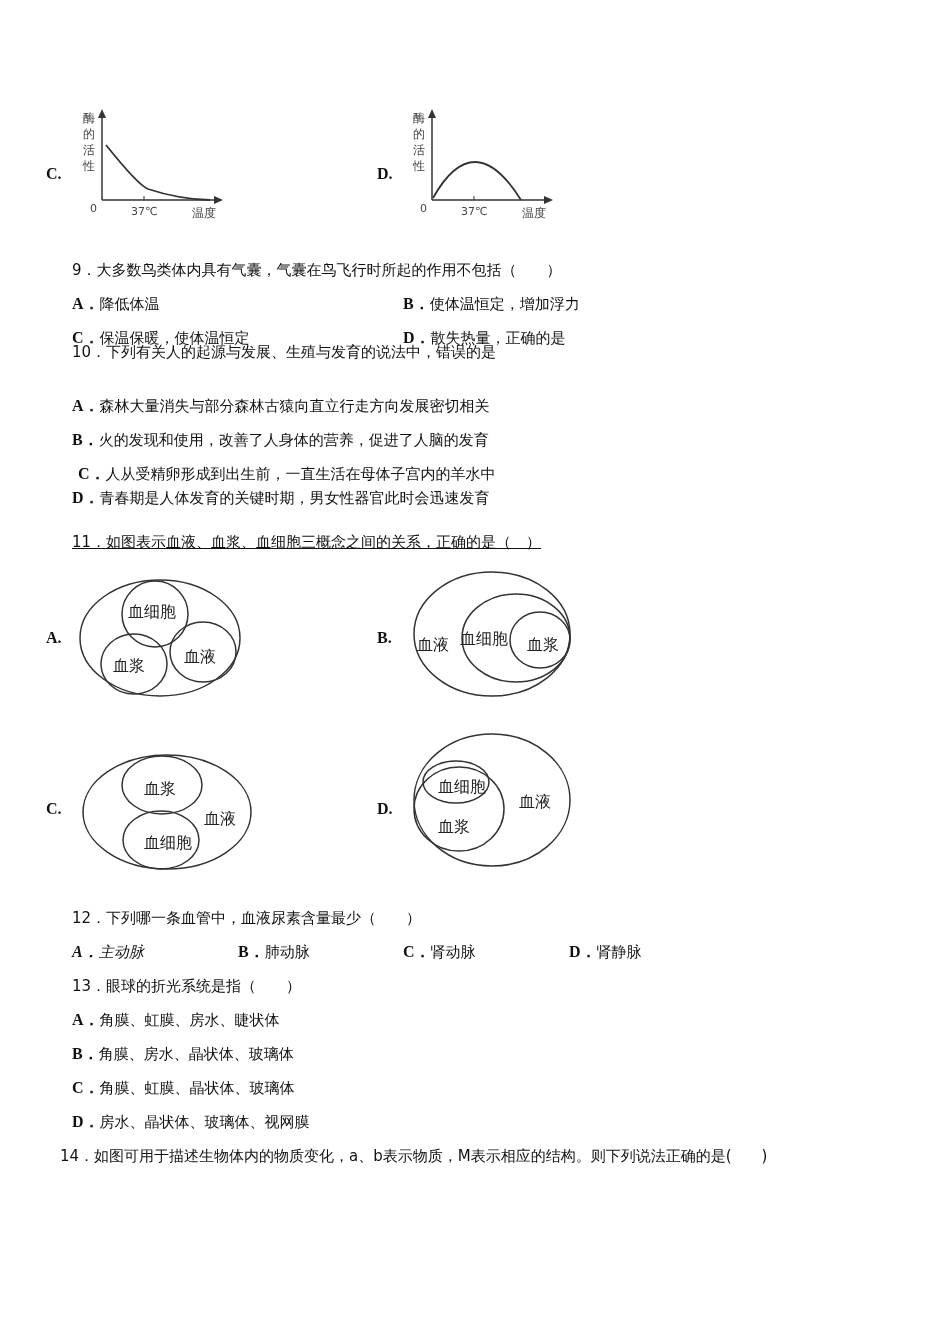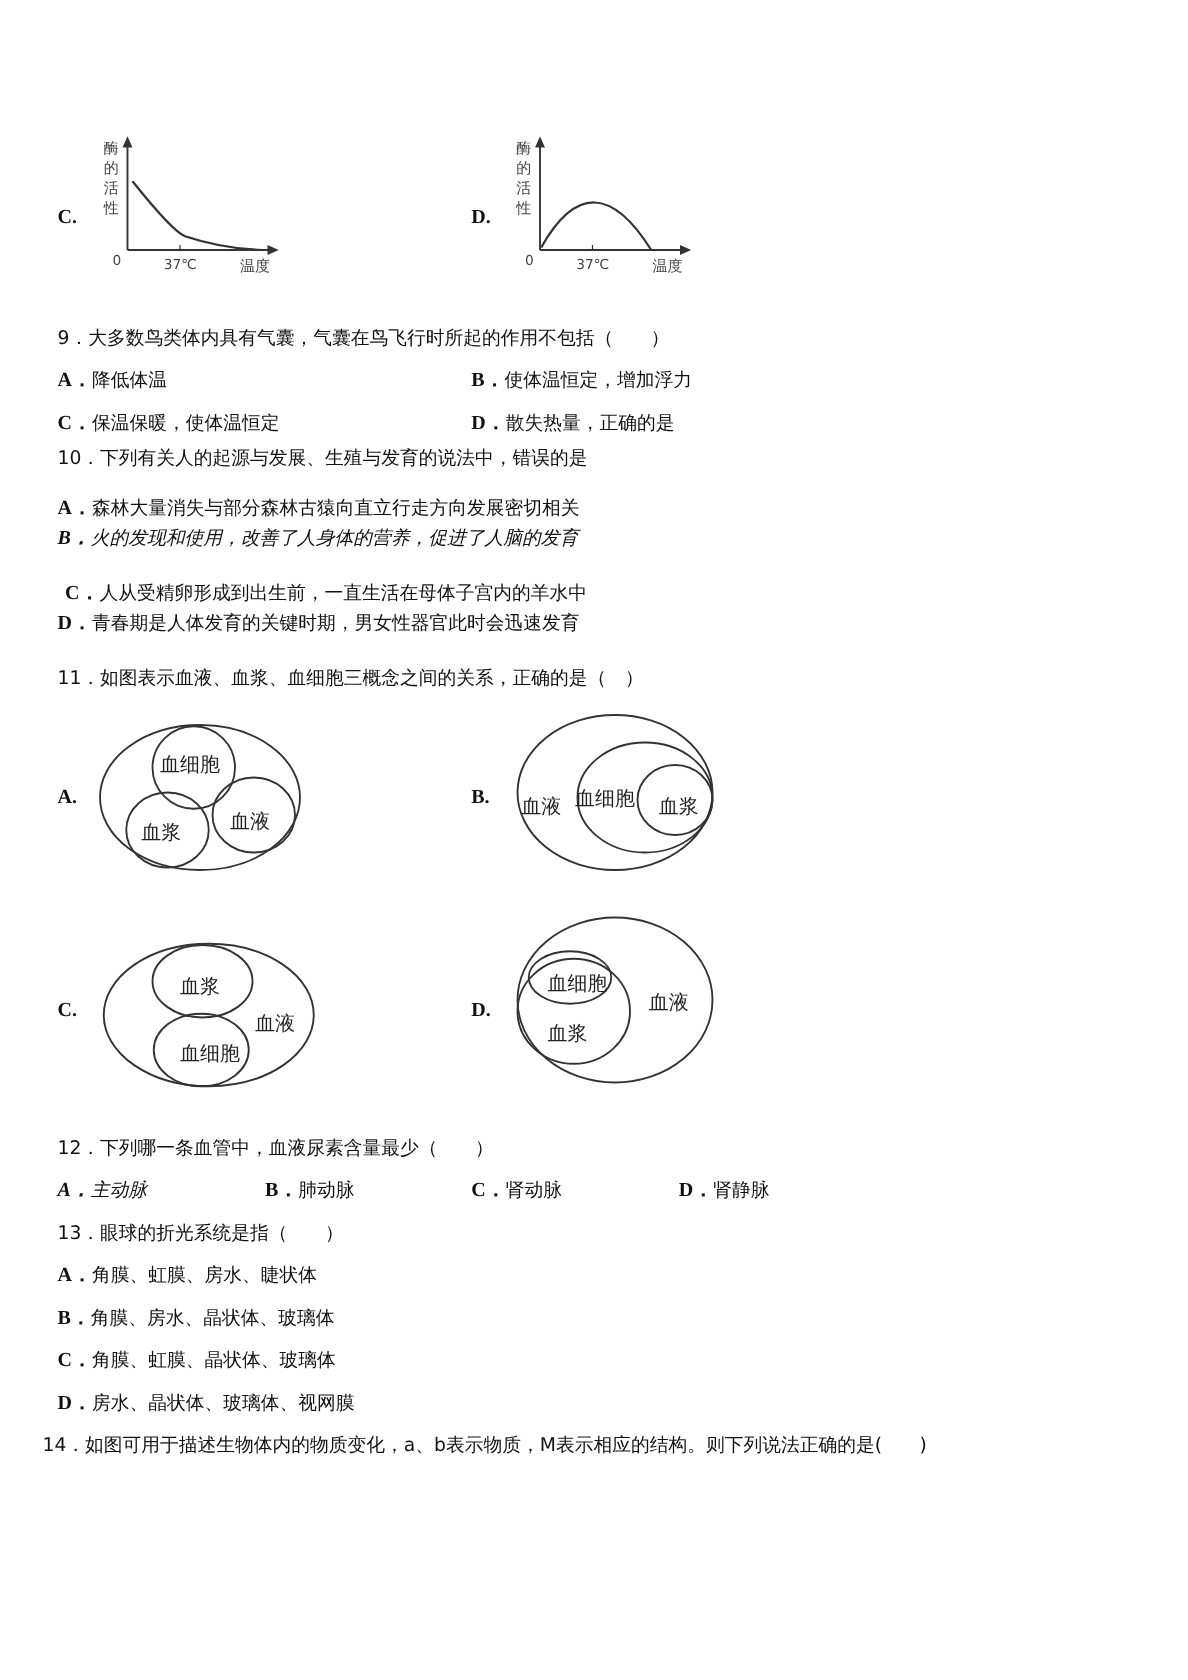--- a/index.html
+++ b/index.html
@@ -1,18 +1,18 @@
 <!DOCTYPE html>
 <html><head>
 <meta charset="utf-8">
 <style>
   html, body { margin: 0; padding: 0; background: #ffffff; }
   body { width: 950px; height: 1344px; position: relative; overflow: hidden;
          font-family: "DejaVu Sans", "Liberation Sans", sans-serif; color: #111; }
-  .line { position: absolute; font-size: 15px; line-height: 20px; white-space: nowrap; }
+  .line { position: absolute; font-size: 15px; line-height: 20px; white-space: nowrap; margin-left: 26px; }
   .lbl { font-family: "Liberation Serif", "DejaVu Serif", serif; font-weight: bold; font-size: 16px; }
   .opt-lbl { position: absolute; font-family: "Liberation Serif", "DejaVu Serif", serif; font-weight: bold; font-size: 16px; }
   svg text { font-family: "DejaVu Sans", sans-serif; }
   .fig { position: absolute; }
 </style>
 </head>
 <body>
 
 <div class="opt-lbl" style="left:46px;top:165px;">C.</div>
 <svg class="fig" style="left:78px;top:105px;" width="150" height="120">
@@ -55,35 +55,35 @@
 <div class="line" style="left:377px;top:294px;">
   <span class="lbl">B．</span><span>使体温恒定，增加浮力</span>
 </div>
 <div class="line" style="left:46px;top:328px;">
   <span class="lbl">C．</span><span>保温保暖，使体温恒定</span>
 </div>
 <div class="line" style="left:377px;top:328px;">
   <span class="lbl">D．</span><span>散失热量，正确的是</span>
 </div>
 
-<div class="line" style="left:46px;top:356px;">10．下列有关人的起源与发展、生殖与发育的说法中，错误的是</div>
+<div class="line" style="left:46px;top:342px;">10．下列有关人的起源与发展、生殖与发育的说法中，错误的是</div>
 <div class="line" style="left:46px;top:396px;">
   <span class="lbl">A．</span><span>森林大量消失与部分森林古猿向直立行走方向发展密切相关</span>
 </div>
-<div class="line" style="left:46px;top:420px;font-style:italic;">
+<div class="line" style="left:46px;top:430px;">
   <span class="lbl">B．</span><span>火的发现和使用，改善了人身体的营养，促进了人脑的发育</span>
 </div>
 <div class="line" style="left:52px;top:464px;">
   <span class="lbl">C．</span><span>人从受精卵形成到出生前，一直生活在母体子宫内的羊水中</span>
 </div>
 <div class="line" style="left:46px;top:488px;">
   <span class="lbl">D．</span><span>青春期是人体发育的关键时期，男女性器官此时会迅速发育</span>
 </div>
 
-<div class="line" style="left:46px;top:532px;">11．如图表示血液、血浆、血细胞三概念之间的关系，正确的是（　）</div>
+<div class="line" style="left:46px;top:532px;text-decoration:underline;">11．如图表示血液、血浆、血细胞三概念之间的关系，正确的是（　）</div>
 
 <div class="opt-lbl" style="left:46px;top:629px;">A.</div>
 <svg class="fig" style="left:78px;top:578px;" width="168" height="122">
   <ellipse cx="82" cy="60" rx="80" ry="58" fill="none" stroke="#333" stroke-width="1.5"></ellipse>
   <ellipse cx="77" cy="36" rx="33" ry="33" fill="none" stroke="#333" stroke-width="1.5"></ellipse>
   <ellipse cx="56" cy="86" rx="33" ry="30" fill="none" stroke="#333" stroke-width="1.5"></ellipse>
   <ellipse cx="125" cy="74" rx="33" ry="30" fill="none" stroke="#333" stroke-width="1.5"></ellipse>
   <text x="50" y="39" font-size="16" fill="#222">血细胞</text>
   <text x="35" y="93" font-size="16" fill="#222">血浆</text>
   <text x="106" y="84" font-size="16" fill="#222">血液</text>

